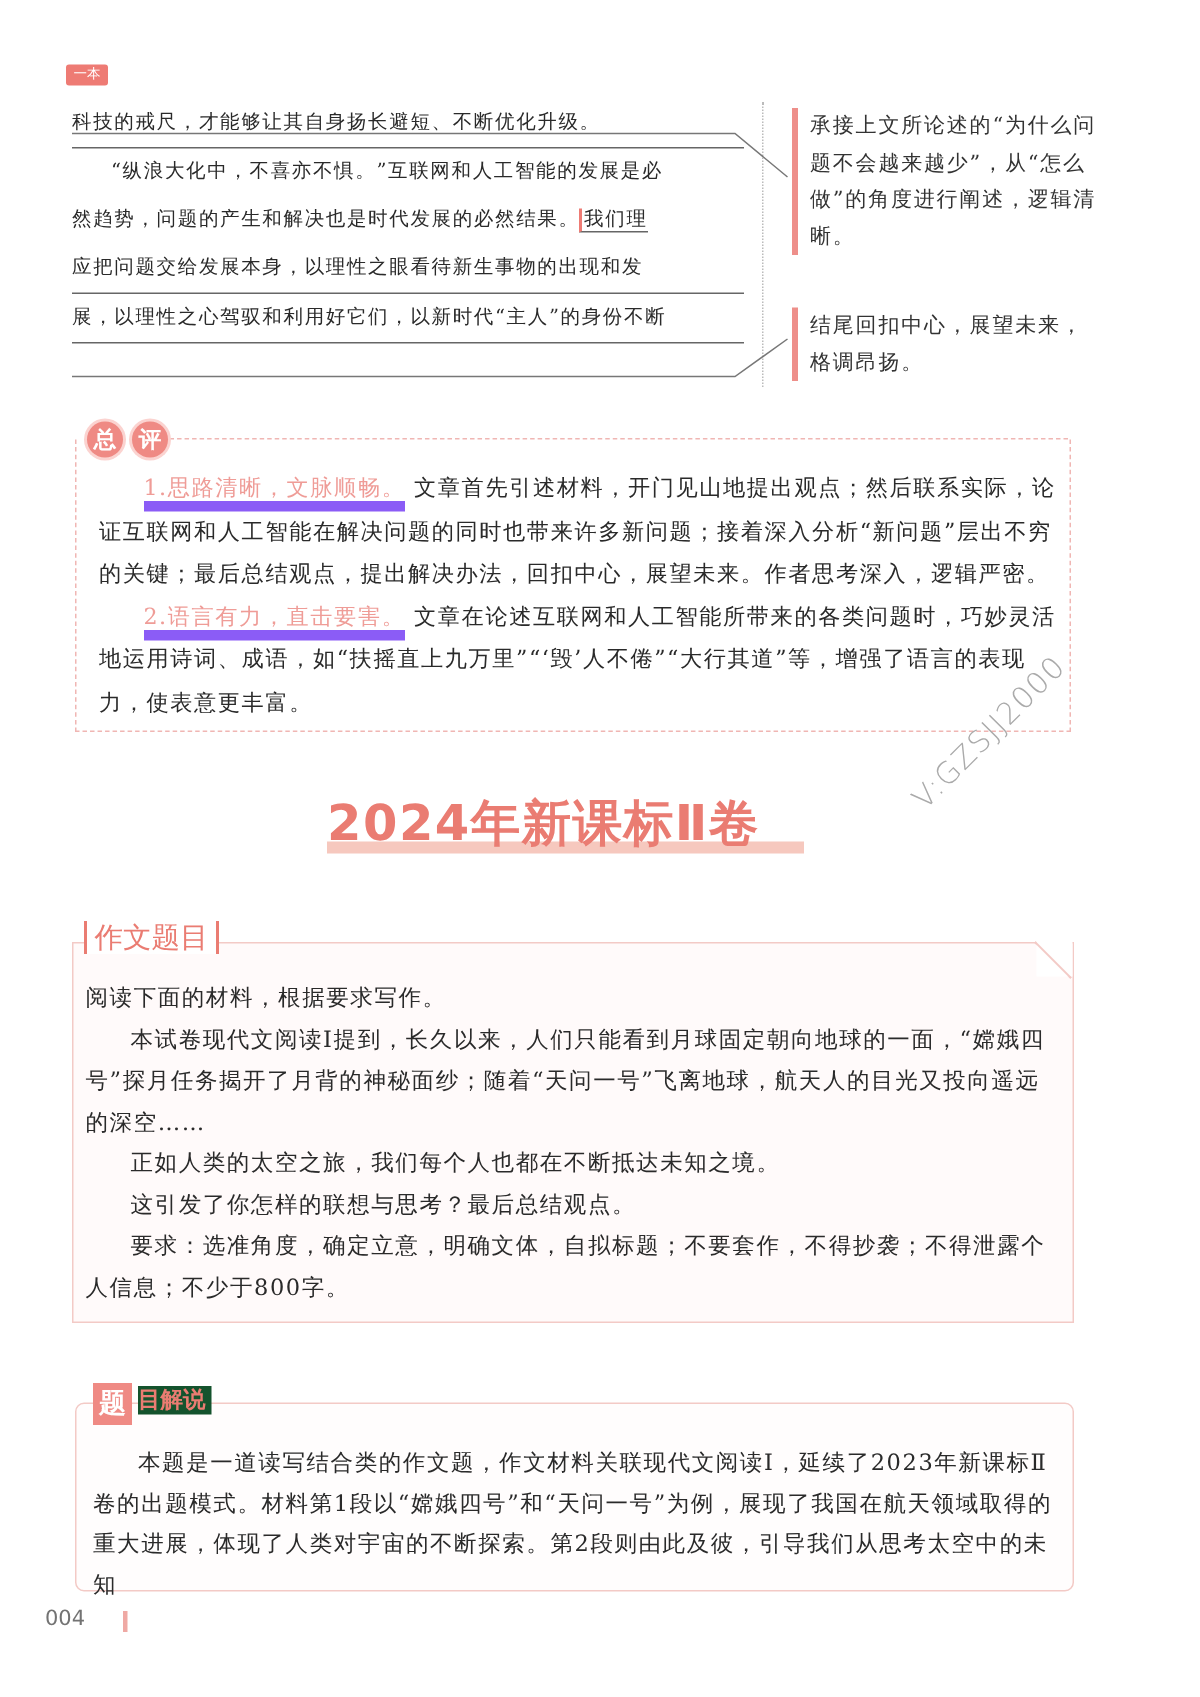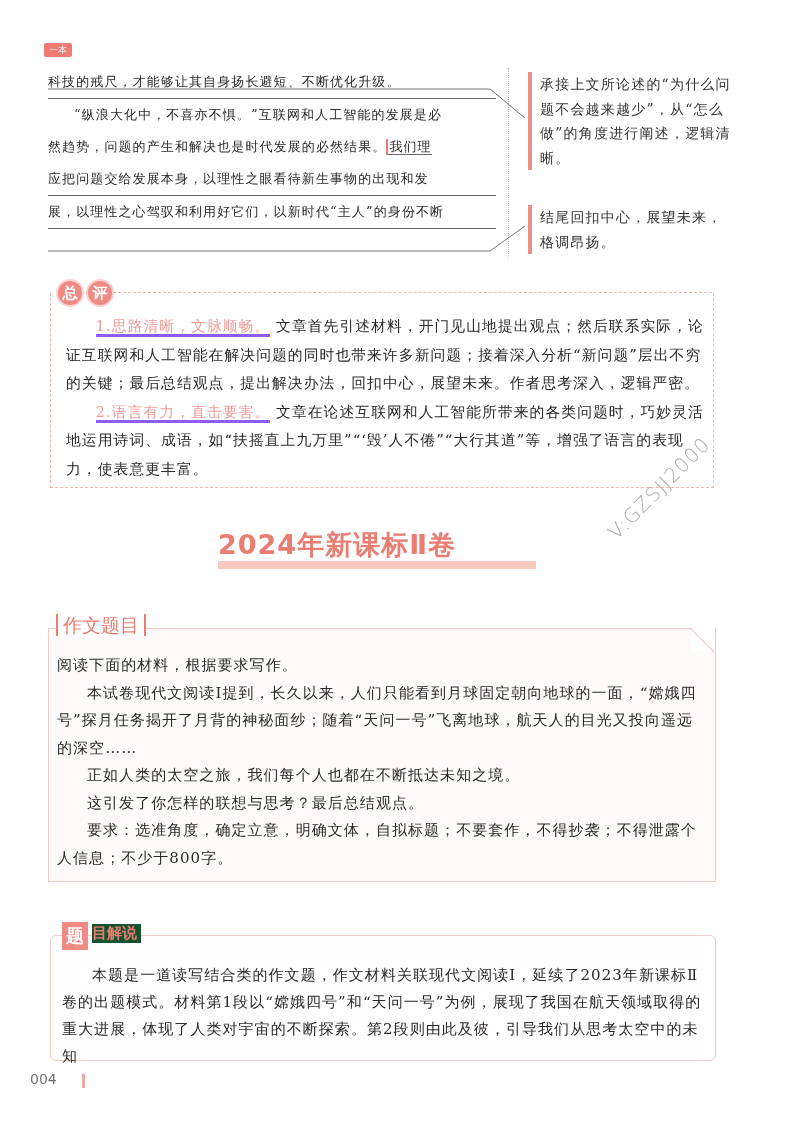--- a/index.html
+++ b/index.html
@@ -45,25 +45,25 @@
     background: #ef8a84; color: #fff; font-size: 15px; font-weight: bold;
     line-height: 24px; text-align: center;
     box-shadow: 0 0 0 2px #fbd3d0;
     font-family: "DejaVu Sans", sans-serif;
   }
   .review-body {
     left: 66px; top: 312px; width: 640px;
     font-size: 14.8px; line-height: 28.5px; letter-spacing: 1.05px;
   }
   .review-body p { margin: 0; }
-  .review-lead { color: #ef9c97; border-bottom: 3px solid #8b5cf6; text-align: center; }
+  .review-lead { color: #ef9c97; border-bottom: 7px solid #8b5cf6; text-align: center; }
 
   .big-title {
     left: 218px; top: 527px; font-family: "DejaVu Sans", sans-serif;
-    font-size: 27px; font-weight: bold; color: #ea7c72; letter-spacing: 1px;
+    font-size: 33px; font-weight: bold; color: #ea7c72; letter-spacing: 1px;
   }
   .title-bar {
     left: 218px; top: 561px; width: 318px; height: 8px; background: #f6c8be;
   }
   .watermark {
     left: 620px; top: 520px; font-family: "DejaVu Sans", sans-serif;
     font-size: 20px; color: #aaaaaa; letter-spacing: 1px;
     transform: rotate(-45deg); transform-origin: left bottom;
     font-weight: 300; -webkit-text-stroke: 0;
   }

